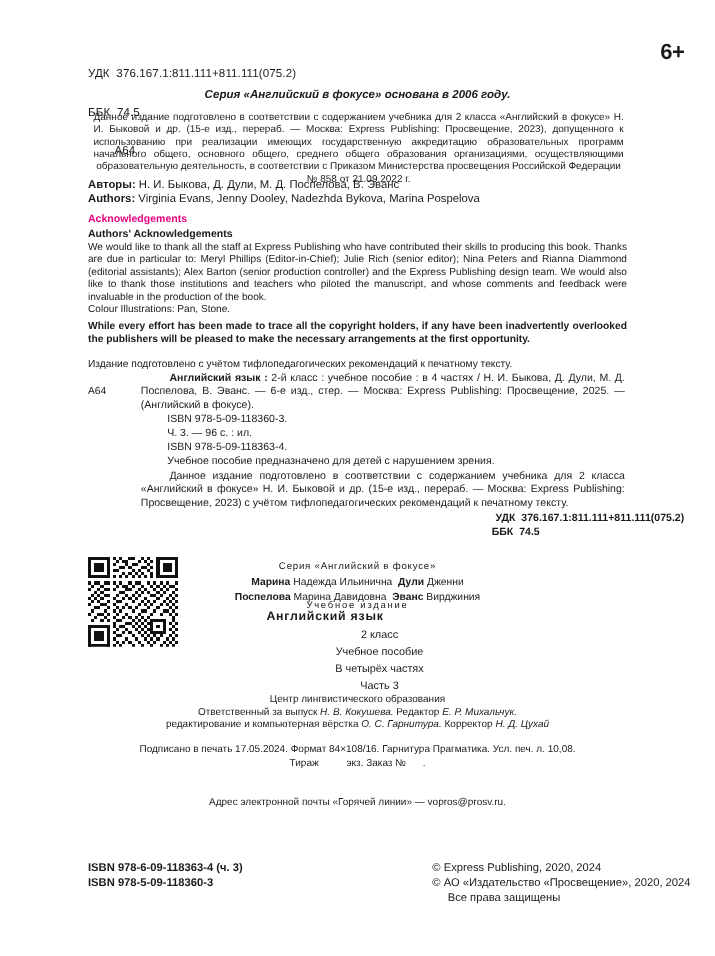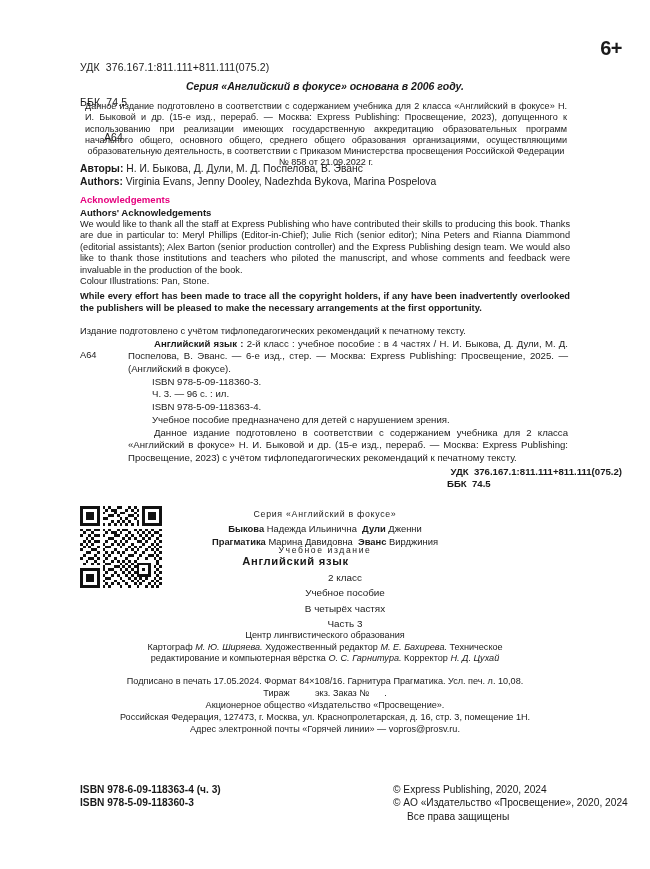--- a/index.html
+++ b/index.html
@@ -624,47 +624,43 @@
           <rect x="23" y="28" width="1" height="1"></rect>
         <rect x="25" y="28" width="1" height="1"></rect>
           <rect x="27" y="28" width="1" height="1"></rect>
       </g>
     </svg>
   </div>
 
   <div class="blk imprint-title">Учебное издание</div>
   <div class="blk imprint-series">Серия «Английский в фокусе»</div>
   <div class="blk imprint-auth">
-    <div><b>Быкова</b> <span>Надежда Ильинична</span> &nbsp;<b>Дули</b> <span>Дженни</span></div>
-    <div><b>Прагматика</b> <span>Марина Давидовна</span> &nbsp;<b>Эванс</b> <span>Вирджиния</span></div>
+    <div><b>Марина</b> <span>Надежда Ильинична</span> &nbsp;<b>Дули</b> <span>Дженни</span></div>
+    <div><b>Поспелова</b> <span>Марина Давидовна</span> &nbsp;<b>Эванс</b> <span>Вирджиния</span></div>
   </div>
 
   <div class="blk book-title">Английский язык</div>
   <div class="blk book-meta">
     <div>2 класс</div>
     <div>Учебное пособие</div>
     <div>В четырёх частях</div>
     <div>Часть 3</div>
   </div>
 
   <div class="blk staff">
     <div>Центр лингвистического образования</div>
-    <div><span>Картограф</span> <i>М. Ю. Ширяева.</i> <span>Художественный редактор</span> <i>М. Е. Бахирева.</i> <span>Техническое</span></div>
+    <div><span>Ответственный за выпуск</span> <i>Н. В. Кокушева.</i> <span>Редактор</span> <i>Е. Р. Михальчук.</i></div>
     <div><span>редактирование и компьютерная вёрстка</span> <i>О. С. Гарнитура.</i> <span>Корректор</span> <i>Н. Д. Цухай</i></div>
   </div>
 
   <div class="blk print-info">
     <div>Подписано в печать 17.05.2024. Формат 84×108/16. Гарнитура Прагматика. Усл. печ. л. 10,08.</div>
     <div><span>Тираж</span>&nbsp;&nbsp;&nbsp;&nbsp;&nbsp;&nbsp;&nbsp;&nbsp;&nbsp;&nbsp;<span>экз. Заказ №</span>&nbsp;&nbsp;&nbsp;&nbsp;&nbsp;&nbsp;<span>.</span></div>
   </div>
 
-  <div class="blk publisher">
-    <div>Акционерное общество «Издательство «Просвещение».</div>
-    <div>Российская Федерация, 127473, г. Москва, ул. Краснопролетарская, д. 16, стр. 3, помещение 1Н.</div>
-  </div>
   <div class="blk email-line">
     <span>Адрес электронной почты «Горячей линии» —</span> <b>vopros@prosv.ru.</b>
   </div>
 
   <div class="isbn-foot">
     <div>ISBN 978-6-09-118363-4 (ч. 3)</div>
     <div>ISBN 978-5-09-118360-3</div>
   </div>
   <div class="copyright-foot">
     <div>© Express Publishing, 2020, 2024</div>

